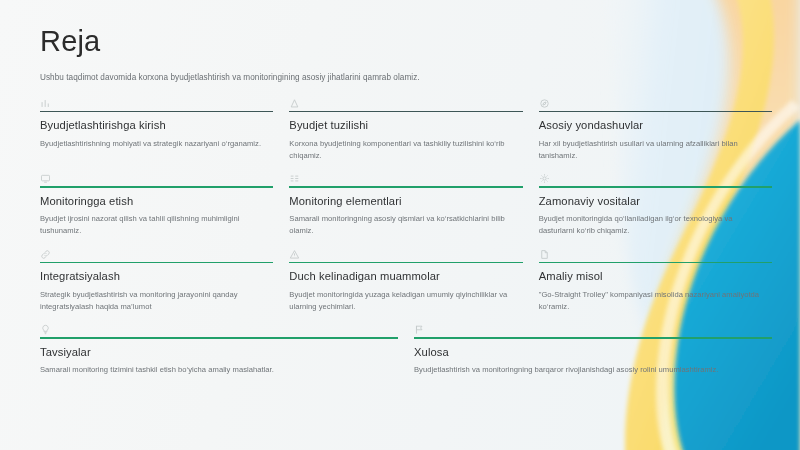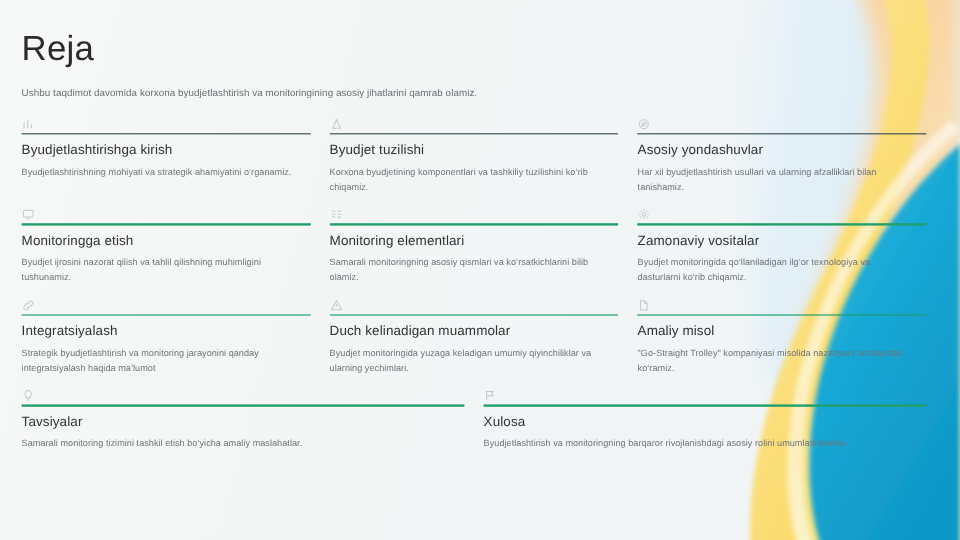--- a/index.html
+++ b/index.html
@@ -24,21 +24,21 @@
 
   
   .deco { position: absolute; top: 0; right: 0; width: 240px; height: 450px; overflow: hidden; }
   .deco svg { display: block; width: 240px; height: 450px; }
 
   
   .content {
     position: absolute;
     left: 0; top: 0;
     width: 800px; height: 450px;
-    padding: 26px 28px 0 18px;
+    padding: 26px 28px 0 40px;
     box-sizing: border-box;
     z-index: 5;
   }
 
   .page-title {
     font-size: 29px;
     font-weight: 400;
     color: #2b2b2b;
     letter-spacing: .2px;
     margin: 0 0 14px 0;
@@ -169,21 +169,21 @@
     <div class="grid">
 
       <div class="card">
         <div class="card-icon">
           <svg width="11" height="11" viewBox="0 0 16 16" fill="none" stroke="#5d6b6b" stroke-width="1.4">
             <path d="M3 13V6M7.5 13V3M12 13V8"></path>
           </svg>
         </div>
         <div class="card-rule dark"></div>
         <h2 class="card-title">Byudjetlashtirishga kirish</h2>
-        <p class="card-desc">Byudjetlashtirishning mohiyati va strategik ahamiyatini o‘rganamiz.</p>
+        <p class="card-desc">Byudjetlashtirishning mohiyati va strategik nazariyani o‘rganamiz.</p>
       </div>
 
       <div class="card">
         <div class="card-icon">
           <svg width="11" height="11" viewBox="0 0 16 16" fill="none" stroke="#5d6b6b" stroke-width="1.3">
             <path d="M8 2.6 3.2 13h9.6Z"></path>
           </svg>
         </div>
         <div class="card-rule dark"></div>
         <h2 class="card-title">Byudjet tuzilishi</h2>

